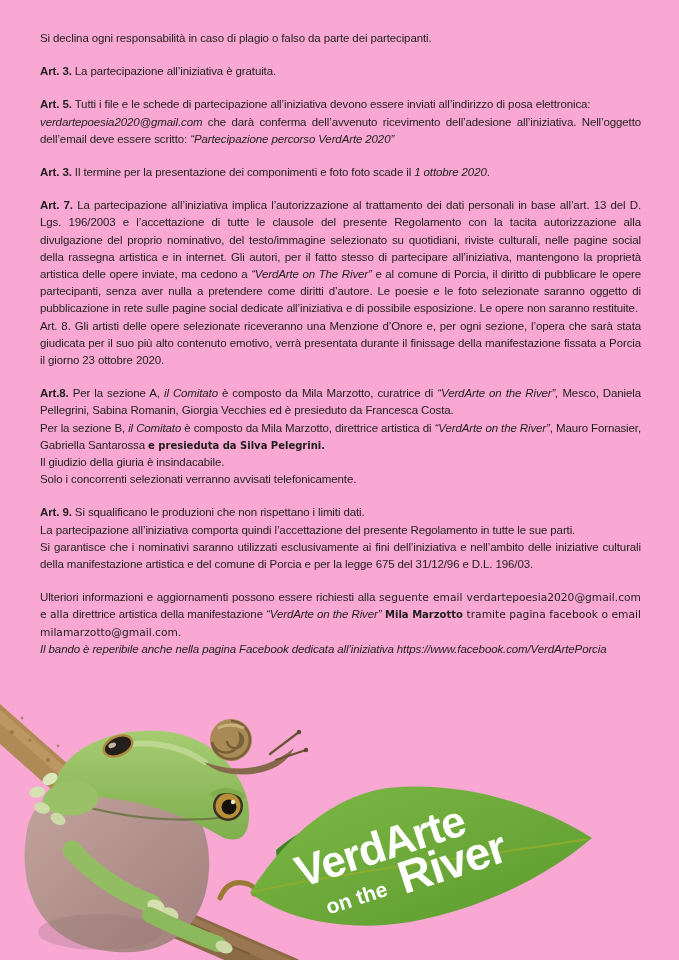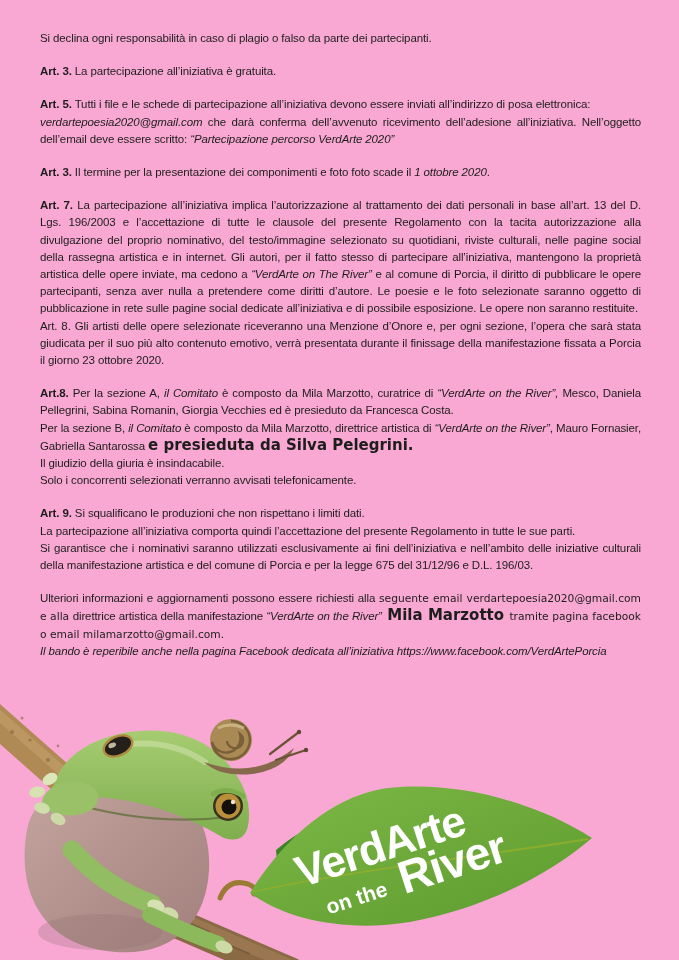--- a/index.html
+++ b/index.html
@@ -15,21 +15,21 @@
   .doc {
     position: absolute; left: 40px; top: 30px; width: 601px;
     font-size: 11.5px; line-height: 17.2px; letter-spacing: -0.12px;
     text-align: justify;
   }
   .para { margin: 0 0 16px 0; }
   .seg-n  { }
   .seg-b  { font-weight: bold; }
   .seg-bi { font-weight: normal; font-style: italic; }
   .seg-alt  { font-family: "DejaVu Sans", sans-serif; font-size: 10.7px; letter-spacing: 0; }
-  .seg-altb { font-family: "DejaVu Sans", sans-serif; font-size: 15px; font-weight: bold; letter-spacing: 0; }
+  .seg-altb { font-family: "DejaVu Sans", sans-serif; font-size: 10px; font-weight: bold; letter-spacing: 0; }
   .artwork { position: absolute; left: 0; top: 700px; width: 679px; height: 260px; }
   .leaf-text { font-family: "Liberation Sans", sans-serif; font-weight: bold; fill: #ffffff; }
 </style>
 </head>
 <body>
 
 <div class="page">
 
   <div class="doc" id="doc">
       <p class="para"><span class="seg-n">Si declina ogni responsabilità in caso di plagio o falso da parte dei partecipanti.</span></p>

